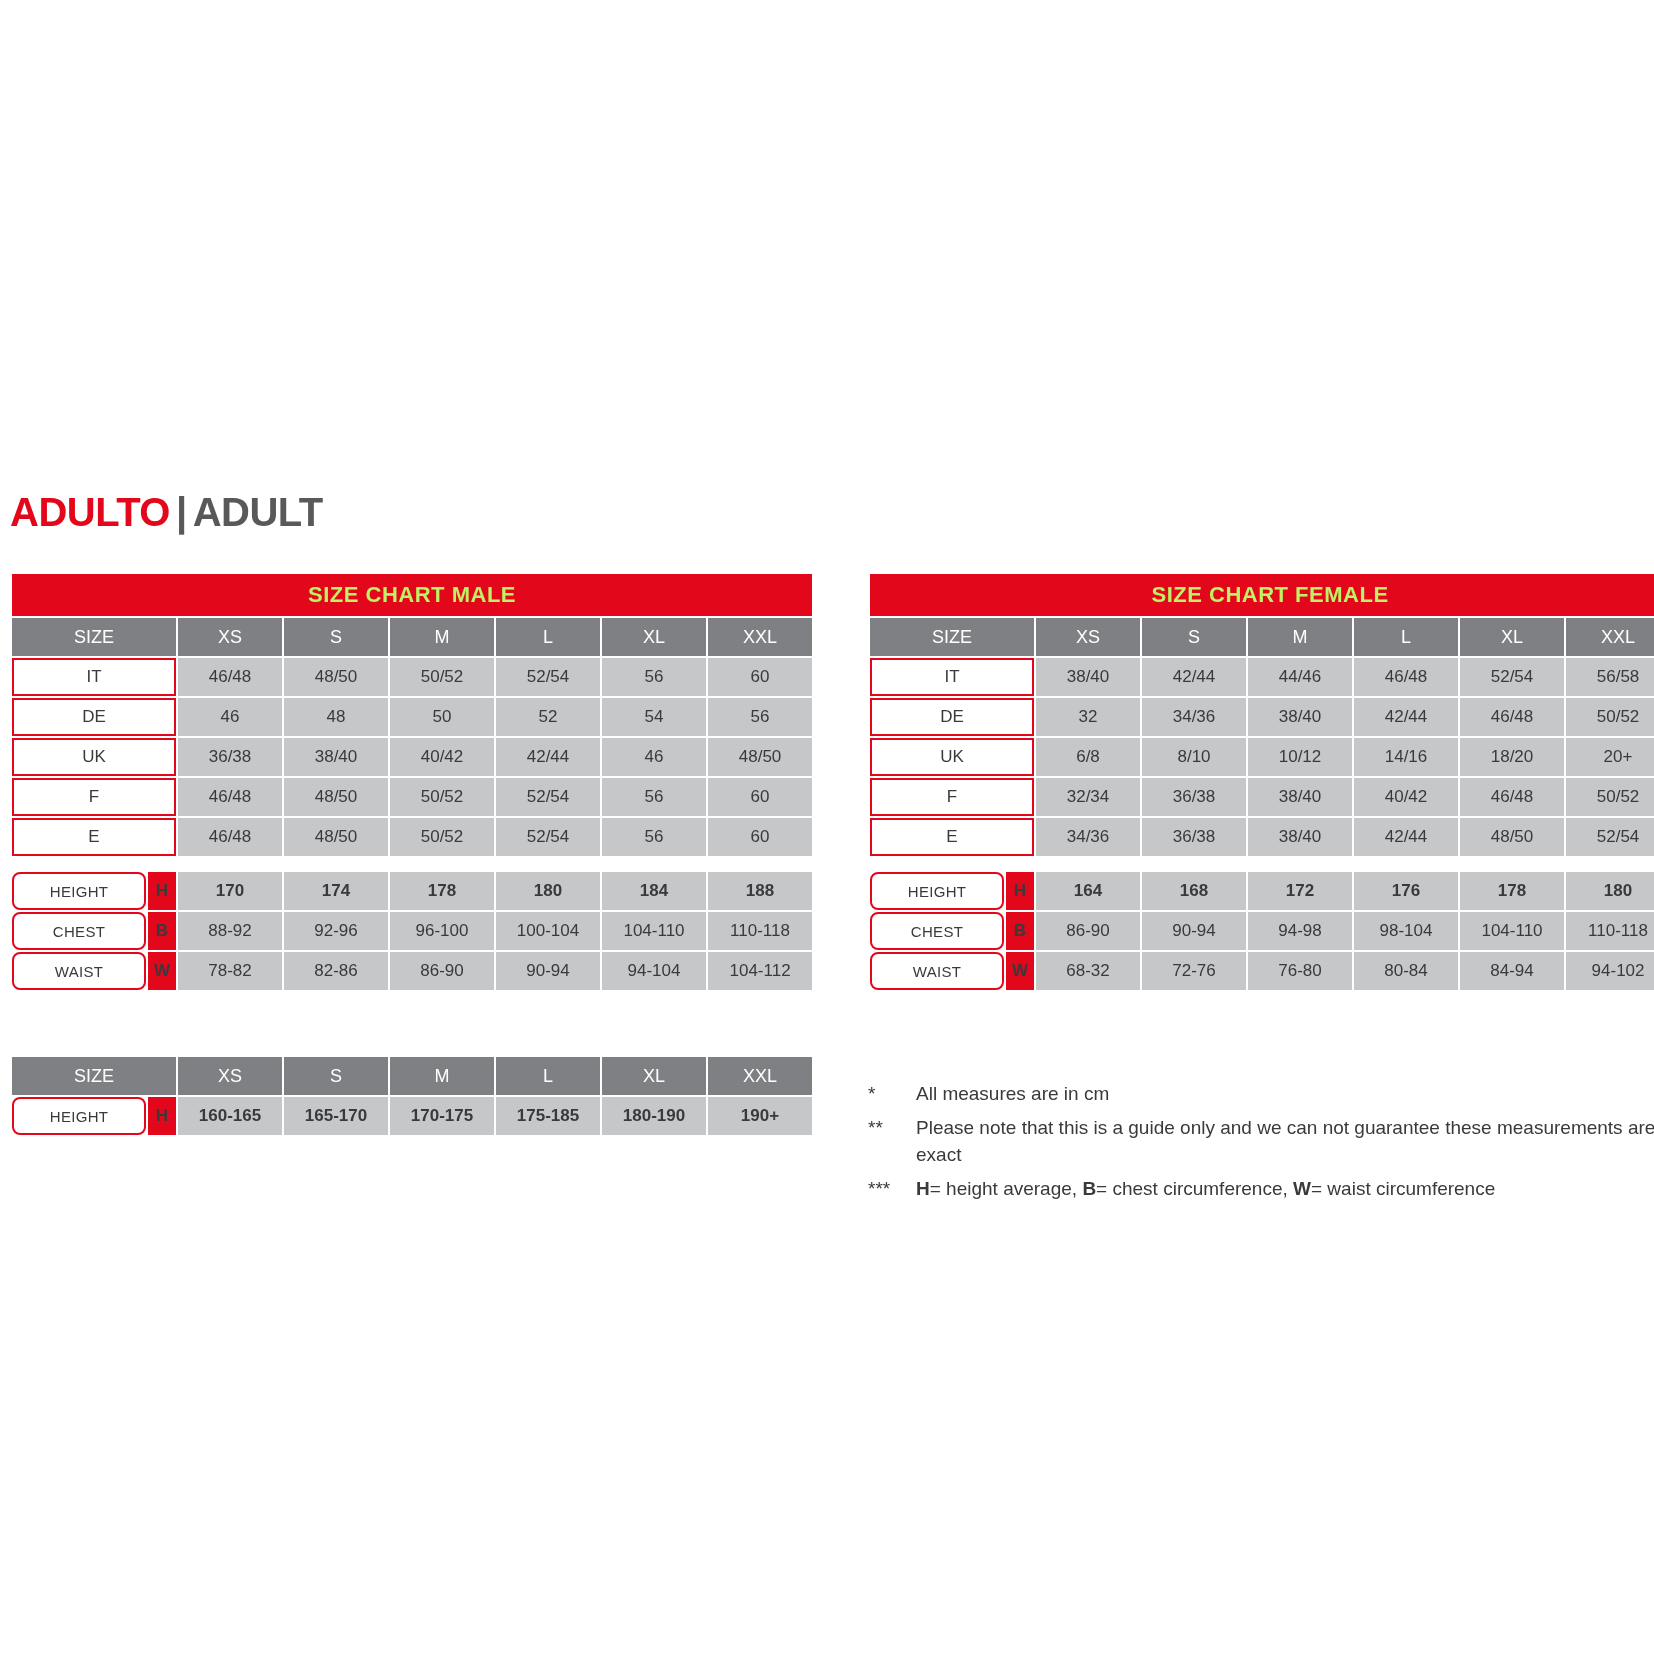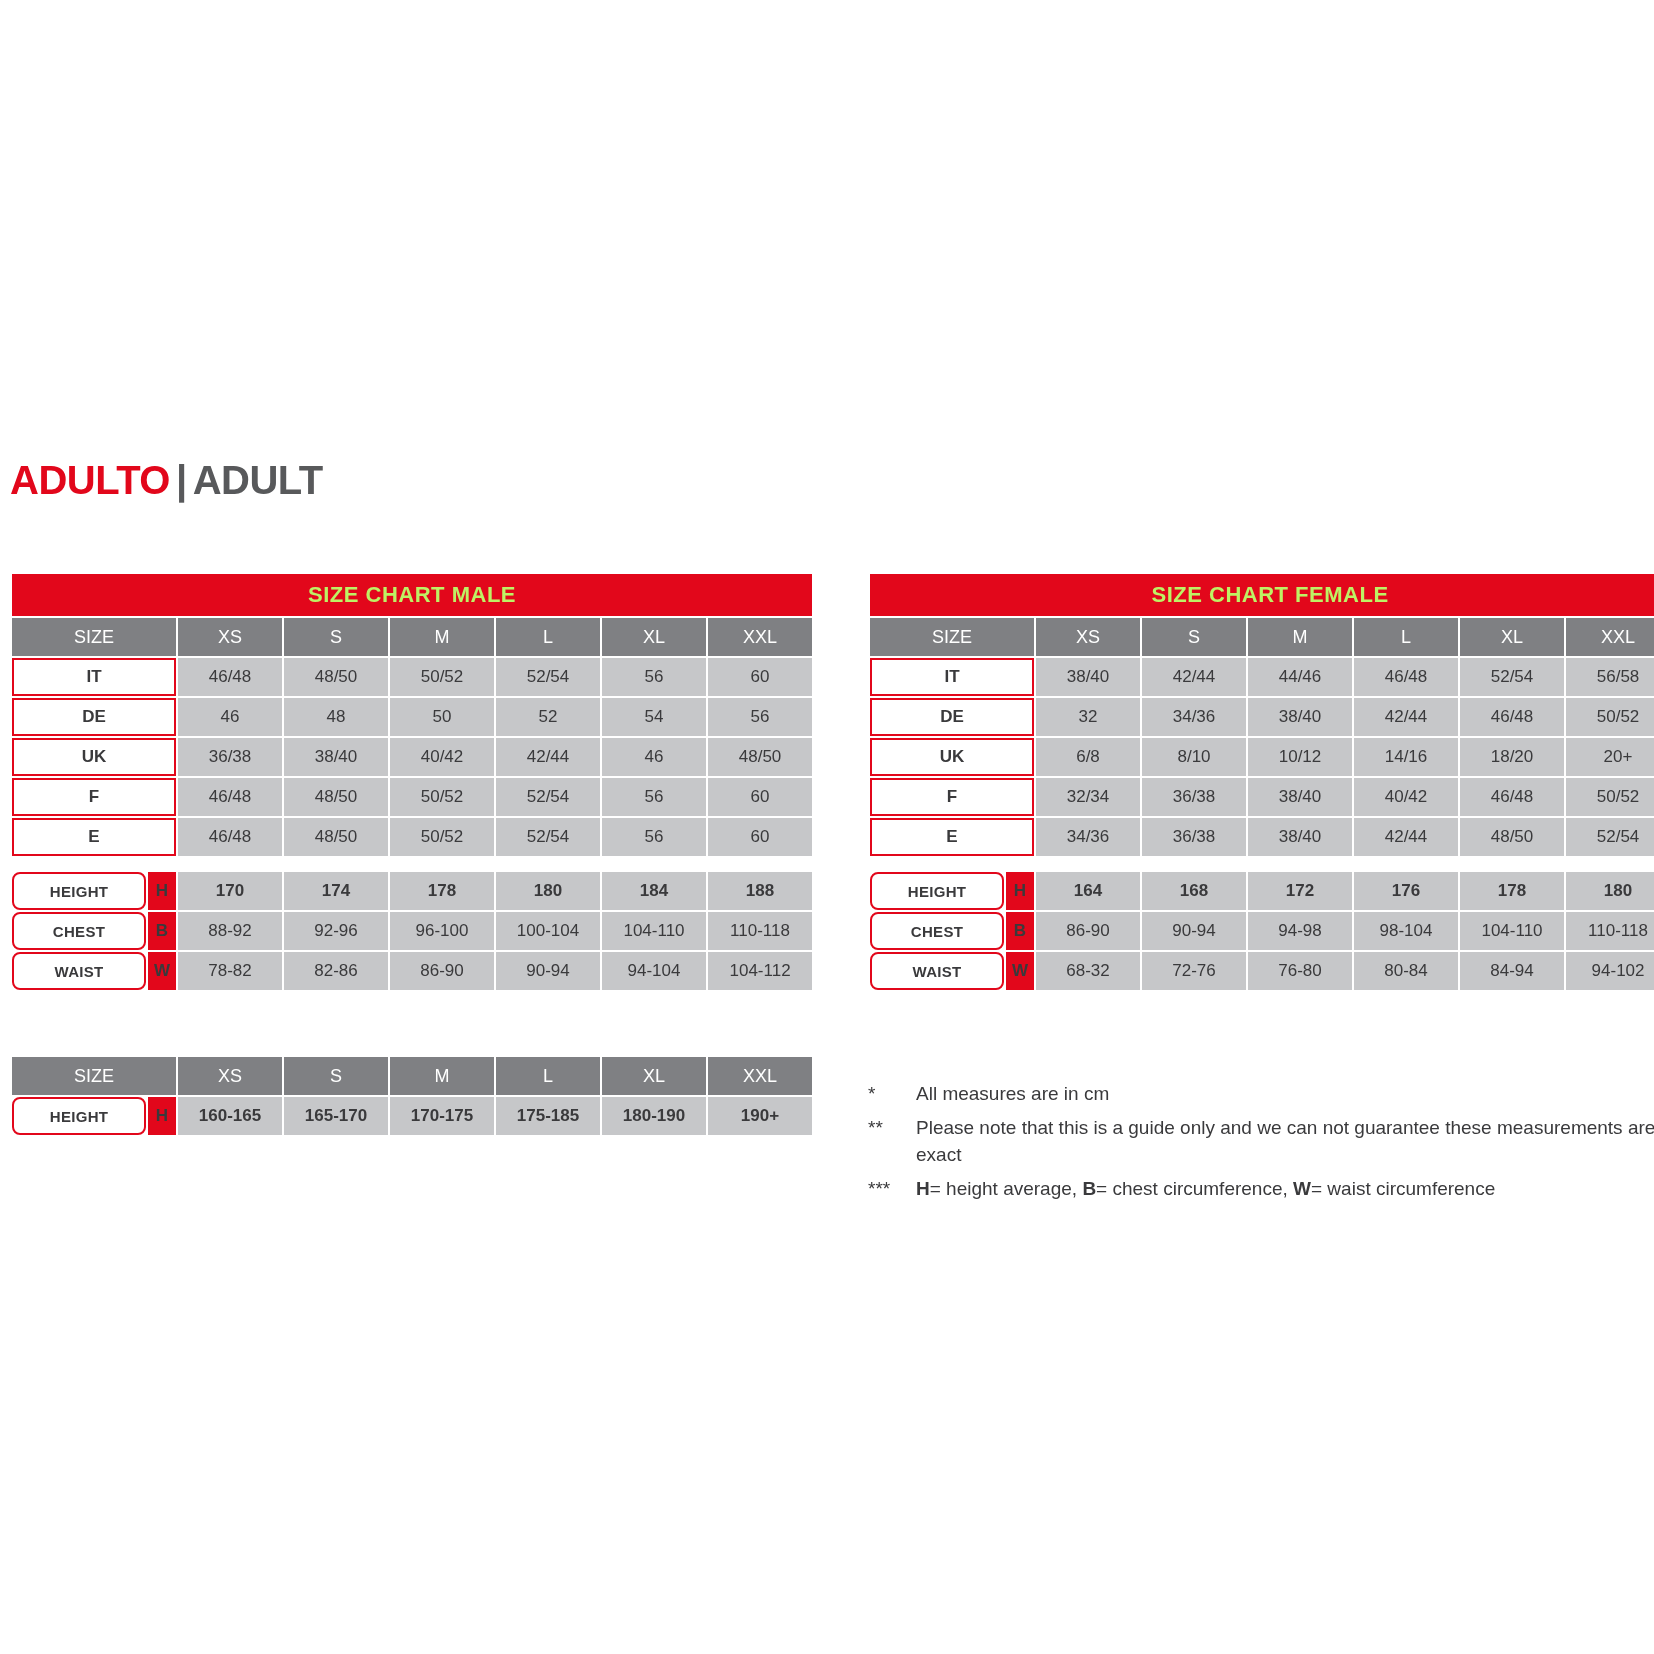--- a/index.html
+++ b/index.html
@@ -19,21 +19,21 @@
     left: 0;
     top: 0;
     width: 1654px;
     height: 1654px;
   }
 
   
   .title {
     position: absolute;
     left: 10px;
-    top: 458px;
+    top: 490px;
     font-size: 40px;
     font-weight: bold;
     letter-spacing: -0.5px;
     white-space: nowrap;
   }
   .title .red { color: #e2071b; }
   .title .sep { color: #58595b; font-weight: bold; padding: 0 6px; }
   .title .grey { color: #58595b; }
 
   
@@ -68,21 +68,21 @@
     height: 38px;
   }
   .headrow td.sizecell {
     background: #7f8083;
     color: #ffffff;
   }
   .labelcell {
     background: #ffffff;
     border: 2px solid #e2071b;
     color: #3a3a3c;
-    font-weight: bold;
+    font-weight: normal;
     font-size: 17px;
     box-sizing: border-box;
   }
   .datacell {
     background: #c6c7c9;
     color: #3a3a3c;
     font-size: 17px;
   }
   .datacell.bold {
     font-weight: bold;

